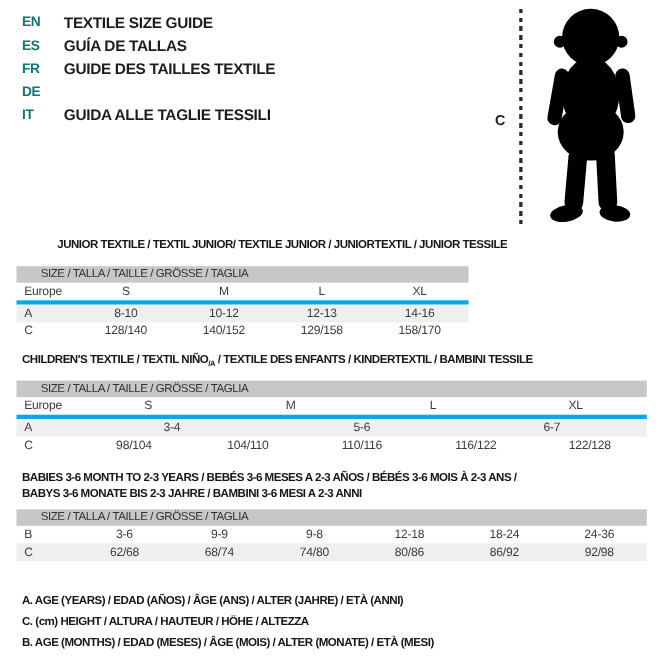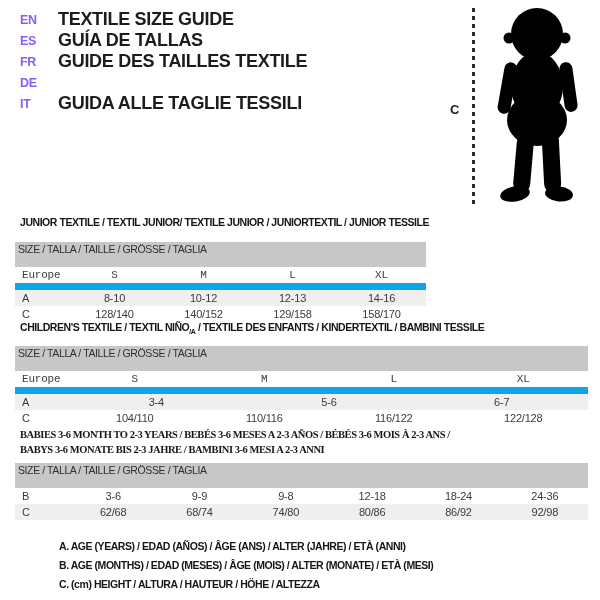--- a/index.html
+++ b/index.html
@@ -2,54 +2,54 @@
 <html><head>
 <meta charset="utf-8">
 <style>
   html,body{margin:0;padding:0;background:#ffffff;}
   body{width:600px;height:600px;font-family:"Liberation Sans",sans-serif;}
   .canvas{position:relative;width:600px;height:600px;background:#ffffff;overflow:hidden;color:#2a2a2a;}
 
   
   .lang-list{position:absolute;left:20px;top:9px;}
   .lang-row{display:flex;height:21px;align-items:center;}
-  .lang-code{width:38px;font-weight:bold;font-size:12.5px;letter-spacing:-0.3px;color:#8b5cf6;}
-  .lang-title{font-weight:bold;font-size:18px;letter-spacing:-0.3px;color:#1c1c1c;white-space:nowrap;}
+  .lang-code{width:38px;font-weight:bold;font-size:12.5px;letter-spacing:-0.3px;color:#0f766e;}
+  .lang-title{font-weight:bold;font-size:14px;letter-spacing:-0.3px;color:#1c1c1c;white-space:nowrap;}
 
   
   .dash-line{position:absolute;left:472px;top:8px;height:198px;width:3px;
     background:repeating-linear-gradient(to bottom,#2b2b2b 0 4px,transparent 4px 8px);}
   .c-mark{position:absolute;left:450px;top:102px;font-weight:bold;font-size:13px;color:#1c1c1c;}
   .baby-svg{position:absolute;left:479px;top:4px;}
 
   
   .section-title{position:absolute;left:20px;margin:0;font-size:10.5px;font-weight:bold;
     letter-spacing:-0.45px;color:#161616;white-space:nowrap;line-height:13px;}
-  .t1-title{top:216px;}
+  .t1-title{top:216px;margin-left:32px;}
   .t2-title{top:321px;}
-  .t3-title{top:427px;line-height:15px;font-family:Liberation Serif, serif;}
+  .t3-title{top:427px;line-height:15px;}
   .subs{font-size:7px;vertical-align:sub;}
 
   
   .tbl{position:absolute;left:15px;}
   .tbl-1{top:242px;width:411px;}
   .tbl-2{top:346px;width:573px;}
   .tbl-3{top:463px;width:573px;}
-  .size-bar{height:25px;line-height:15px;background:#c7c7c7;font-size:10.5px;
-    letter-spacing:-0.4px;color:#303030;padding-left:3px;white-space:nowrap;}
+  .size-bar{height:15px;line-height:15px;background:#c7c7c7;font-size:10.5px;
+    letter-spacing:-0.4px;color:#303030;padding-left:22px;white-space:nowrap;}
   .row{display:flex;height:16px;line-height:16px;font-size:11px;letter-spacing:-0.2px;color:#3b3b3b;}
   .row .lbl{width:55px;padding-left:7px;box-sizing:border-box;text-align:left;}
   .row .cell{flex:1;text-align:center;}
-  .row.cols{border-bottom:7px solid #0ea5e9;font-family:Liberation Mono, monospace;}
+  .row.cols{border-bottom:4px solid #0ea5e9;}
   .row.shaded{background:#efefef;}
 
   
   .footnotes{position:absolute;left:20px;top:537px;}
   .fn{height:19px;line-height:19px;font-size:10.5px;font-weight:bold;
-    letter-spacing:-0.45px;color:#161616;white-space:nowrap;margin-left:39px;}
+    letter-spacing:-0.45px;color:#161616;white-space:nowrap;}
 </style>
 </head>
 <body>
 
 <div class="canvas">
 
   <div class="lang-list">
     <div class="lang-row">
       <span class="lang-code">EN</span>
       <span class="lang-title">TEXTILE SIZE GUIDE</span>
@@ -126,20 +126,21 @@
       <span class="cell">XL</span>
     </div>
     <div class="row shaded">
       <span class="lbl">A</span>
       <span class="cell">3-4</span>
       <span class="cell">5-6</span>
       <span class="cell">6-7</span>
     </div>
     <div class="row">
       <span class="lbl">C</span>
+      <span class="cell">98/104</span>
       <span class="cell">104/110</span>
       <span class="cell">110/116</span>
       <span class="cell">116/122</span>
       <span class="cell">122/128</span>
     </div>
   </div>
 
   <h2 class="section-title t3-title">
     <div>BABIES 3-6 MONTH TO 2-3 YEARS / BEBÉS 3-6 MESES A 2-3 AÑOS / BÉBÉS 3-6 MOIS À 2-3 ANS /</div>
     <div>BABYS 3-6 MONATE BIS 2-3 JAHRE / BAMBINI 3-6 MESI A 2-3 ANNI</div>
@@ -161,17 +162,17 @@
       <span class="cell">68/74</span>
       <span class="cell">74/80</span>
       <span class="cell">80/86</span>
       <span class="cell">86/92</span>
       <span class="cell">92/98</span>
     </div>
   </div>
 
   <div class="footnotes">
     <div class="fn">A. AGE (YEARS) / EDAD (AÑOS) / ÂGE (ANS) / ALTER (JAHRE) / ETÀ (ANNI)</div>
+    <div class="fn">C. (cm) HEIGHT / ALTURA / HAUTEUR / HÖHE / ALTEZZA</div>
     <div class="fn">B. AGE (MONTHS) / EDAD (MESES) / ÂGE (MOIS) / ALTER (MONATE) / ETÀ (MESI)</div>
-    <div class="fn">C. (cm) HEIGHT / ALTURA / HAUTEUR / HÖHE / ALTEZZA</div>
   </div>
 
 </div>
 
 </body></html>

